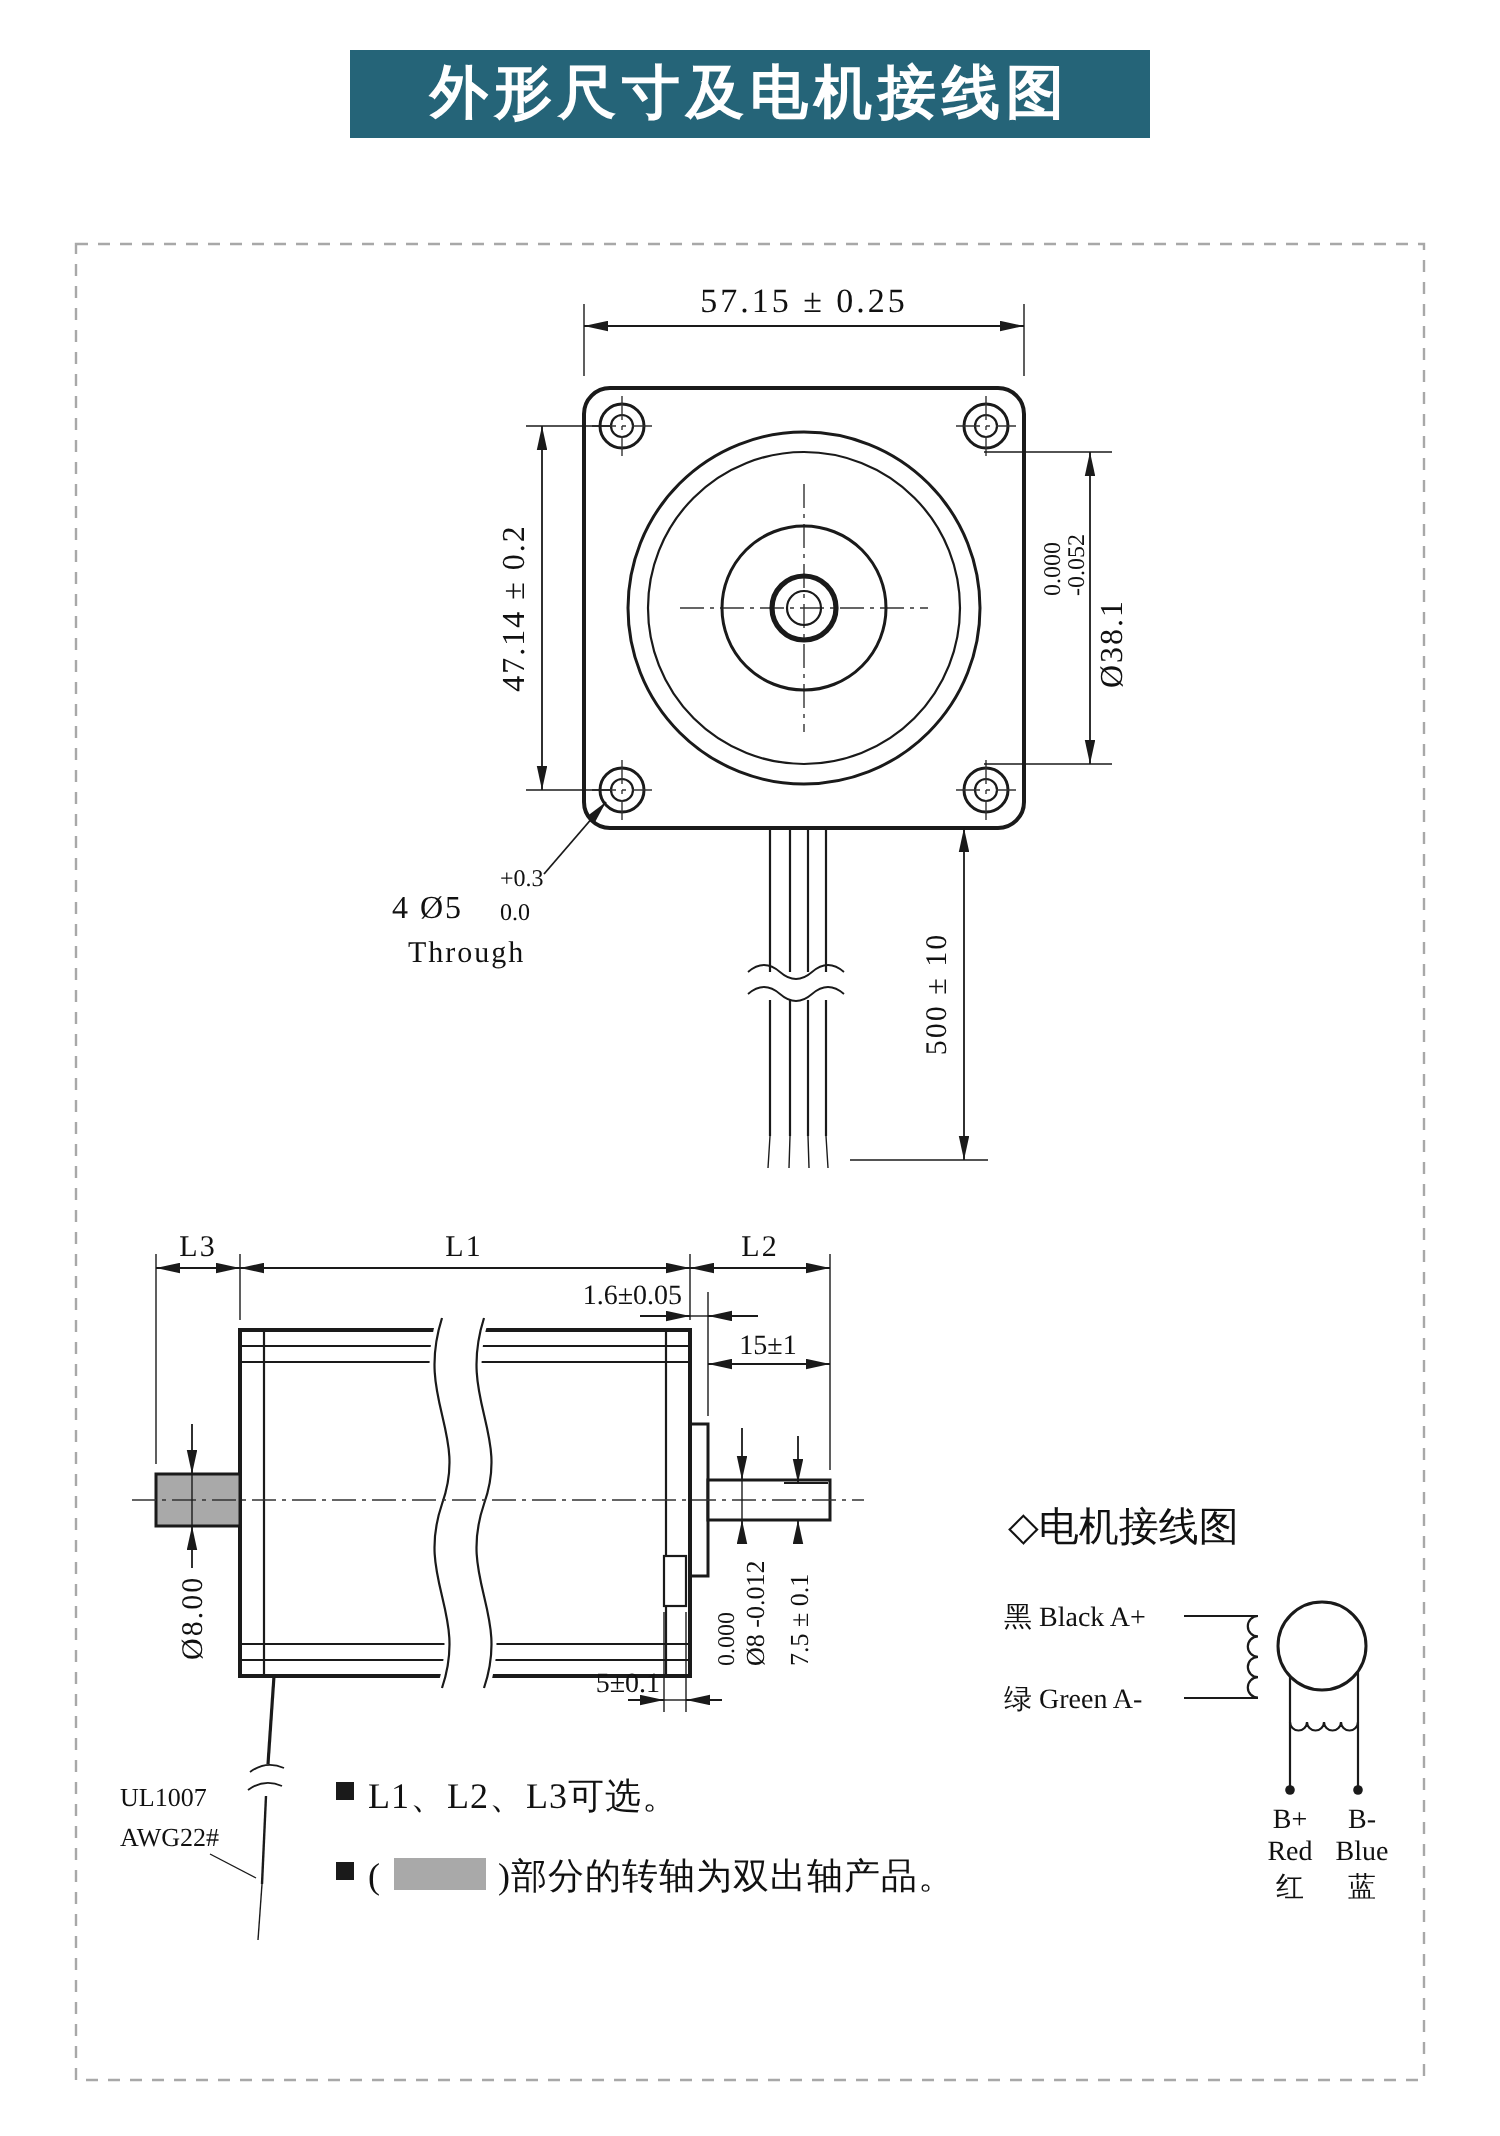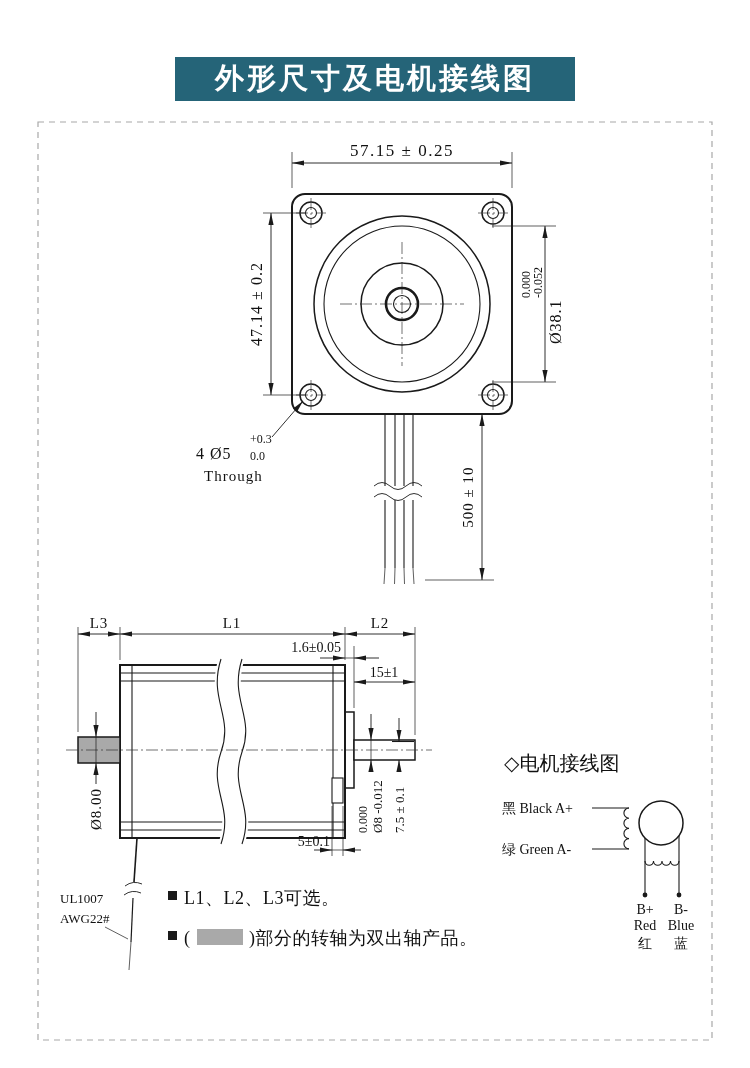--- a/index.html
+++ b/index.html
@@ -1,18 +1,18 @@
 <!DOCTYPE html>
 <html><head>
 <meta charset="utf-8">
 <style>
   html,body{margin:0;padding:0;}
   body{width:750px;height:1068px;position:relative;background:#ffffff;overflow:hidden;}
   .header{position:absolute;top:25px;left:175px;width:400px;height:44px;background:#256478;
-          display:flex;align-items:center;justify-content:center;margin-top:32px;}
+          display:flex;align-items:center;justify-content:center;}
   .header span{color:#ffffff;font-size:29px;font-weight:bold;letter-spacing:3px;
           font-family:"Liberation Sans","DejaVu Sans",sans-serif;}
   svg{position:absolute;top:0;left:0;}
   text{font-family:"Liberation Serif","DejaVu Serif",serif;fill:#111;}
   .ln2{stroke:#1a1a1a;stroke-width:2;fill:none}
   .ln15{stroke:#1a1a1a;stroke-width:1.5;fill:none}
   .ln1{stroke:#1a1a1a;stroke-width:1.1;fill:none}
   .ext{stroke:#1a1a1a;stroke-width:0.7;fill:none}
   .dim{stroke:#1a1a1a;stroke-width:0.9;fill:none}
   .cl{stroke:#333;stroke-width:0.7;stroke-dasharray:12 3 2 3;fill:none}

